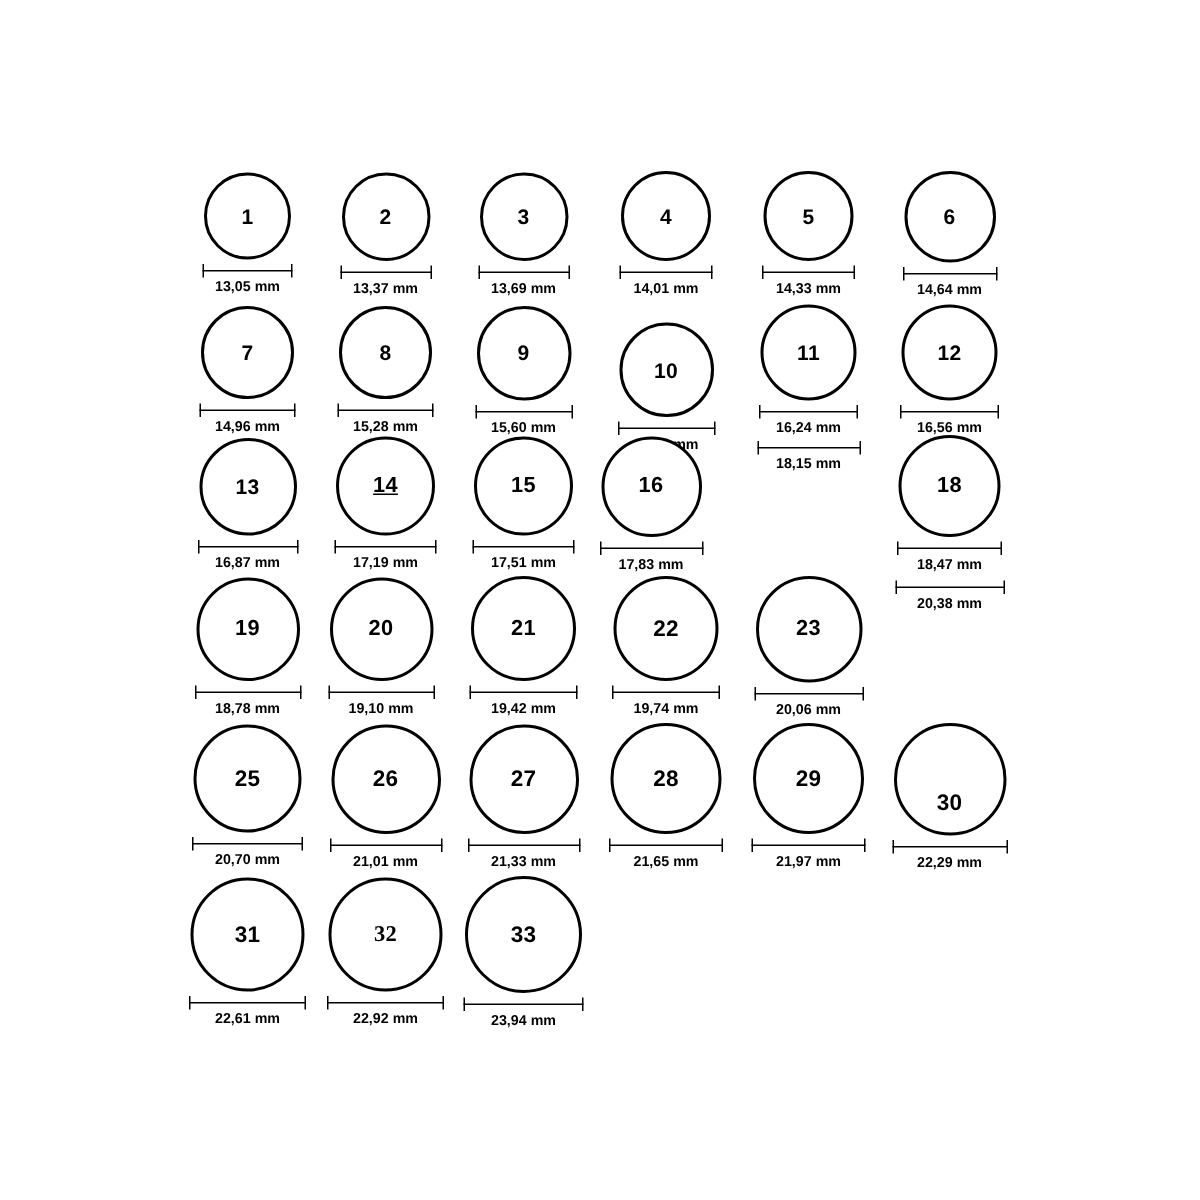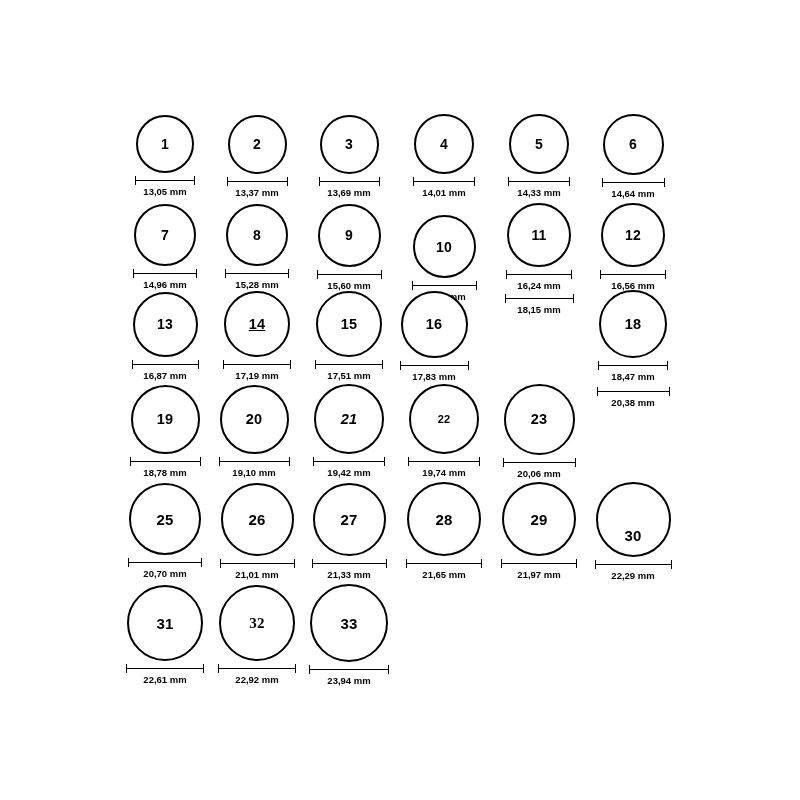--- a/index.html
+++ b/index.html
@@ -286,33 +286,33 @@
         <span class="ring-number" style="font-size: 14.5px;">20</span>
       </div>
       <div class="measure" style="width: 71px;">
         <div class="bar"></div>
         <div class="cap left"></div>
         <div class="cap right"></div>
       </div>
       <div class="ring-label">19,10 mm</div>
     </div>
     <div class="ring-cell" style="left: 303px; top: 384px; width: 92px;">
-      <div class="ring-circle" style="width: 70px; height: 70px; font-style: italic;">
+      <div class="ring-circle" style="width: 70px; height: 70px;">
         <span class="ring-number" style="font-size: 14.5px;">21</span>
       </div>
       <div class="measure" style="width: 72px;">
         <div class="bar"></div>
         <div class="cap left"></div>
         <div class="cap right"></div>
       </div>
       <div class="ring-label">19,42 mm</div>
     </div>
     <div class="ring-cell" style="left: 398px; top: 384px; width: 92px;">
       <div class="ring-circle" style="width: 70px; height: 70px;">
-        <span class="ring-number" style="font-size: 11px;">22</span>
+        <span class="ring-number" style="font-size: 15px;">22</span>
       </div>
       <div class="measure" style="width: 72px;">
         <div class="bar"></div>
         <div class="cap left"></div>
         <div class="cap right"></div>
       </div>
       <div class="ring-label">19,74 mm</div>
     </div>
     <div class="ring-cell" style="left: 493px; top: 383.5px; width: 92px;">
       <div class="ring-circle" style="width: 71px; height: 71px;">

